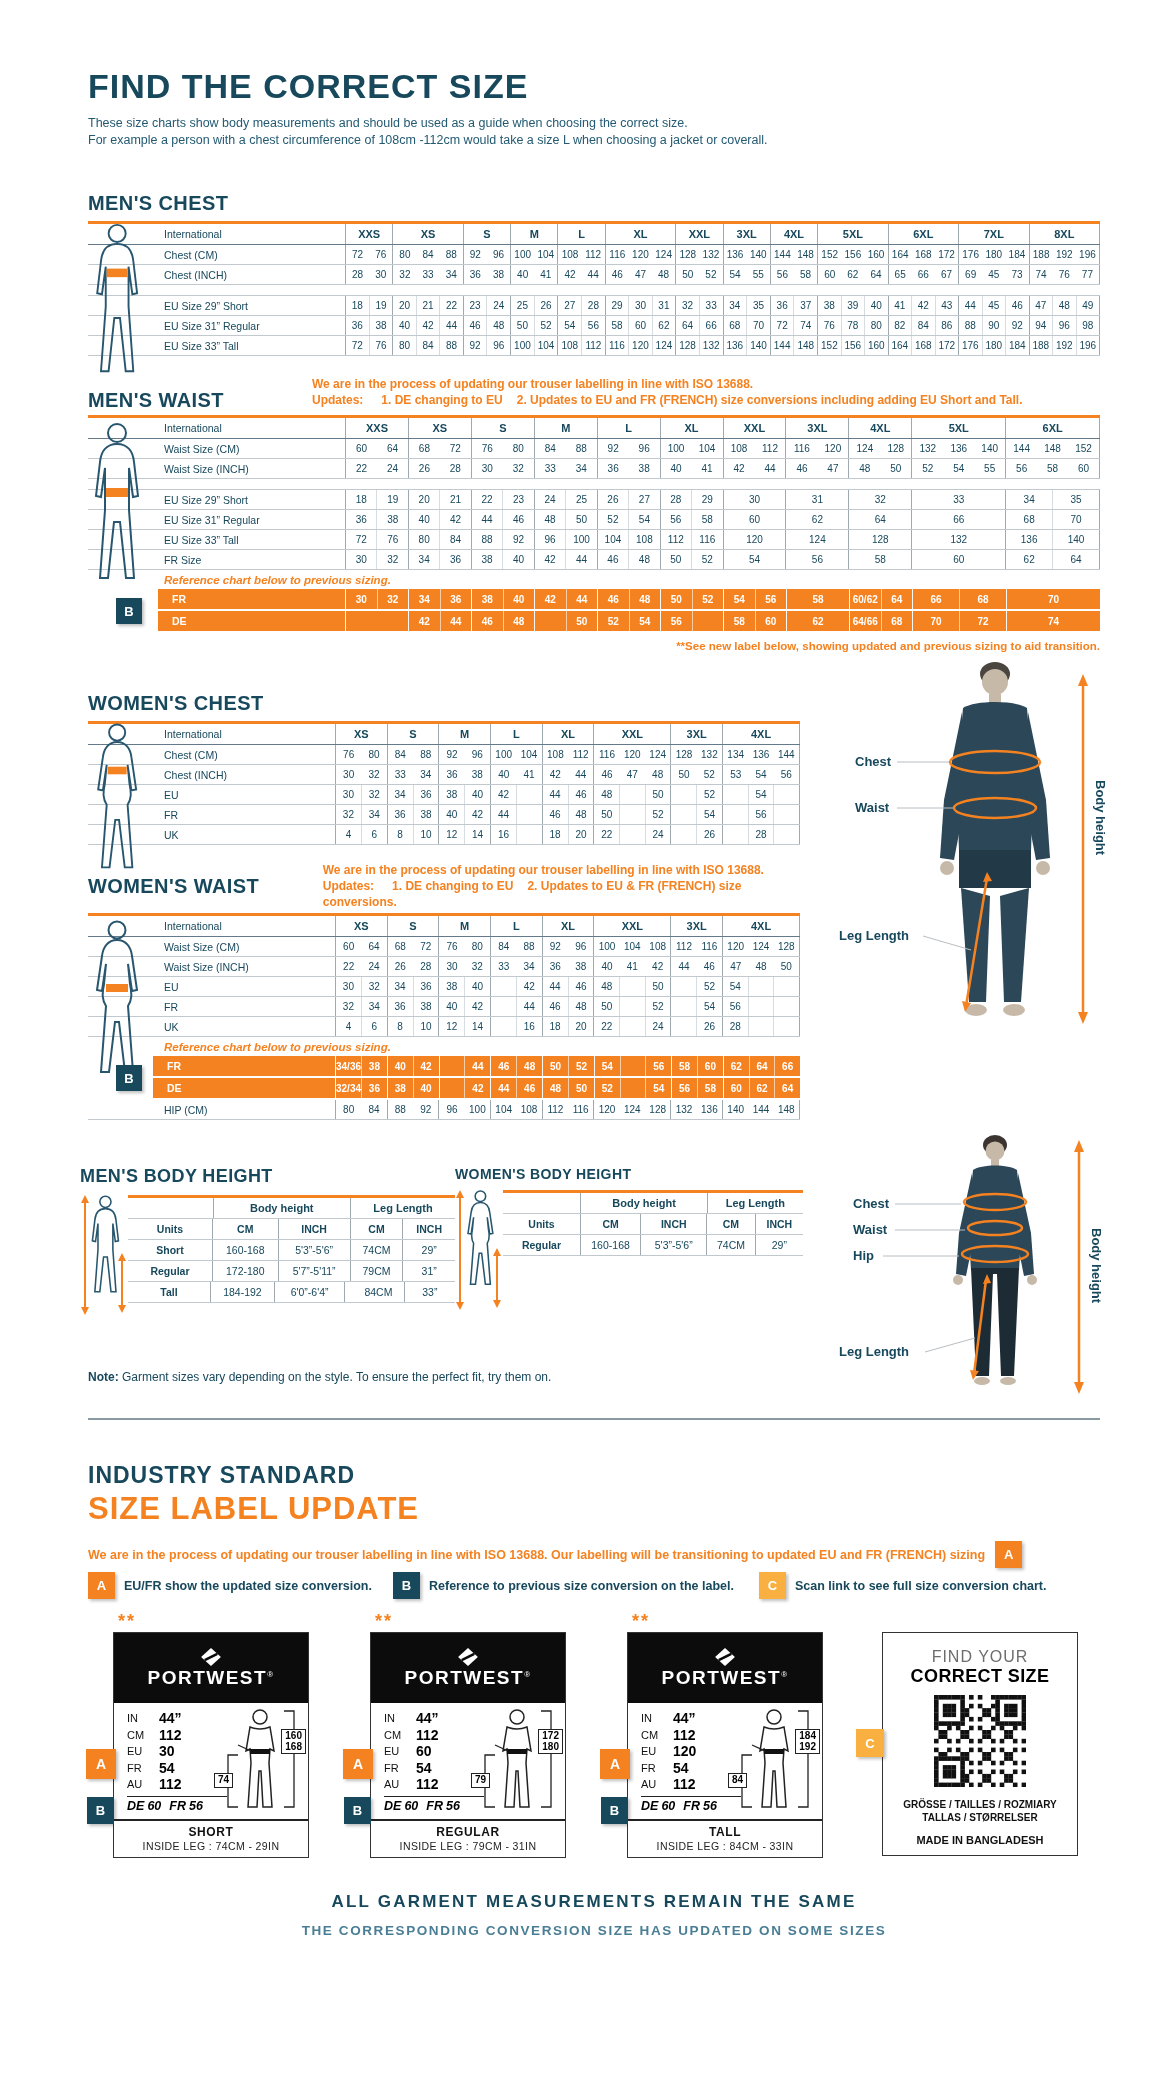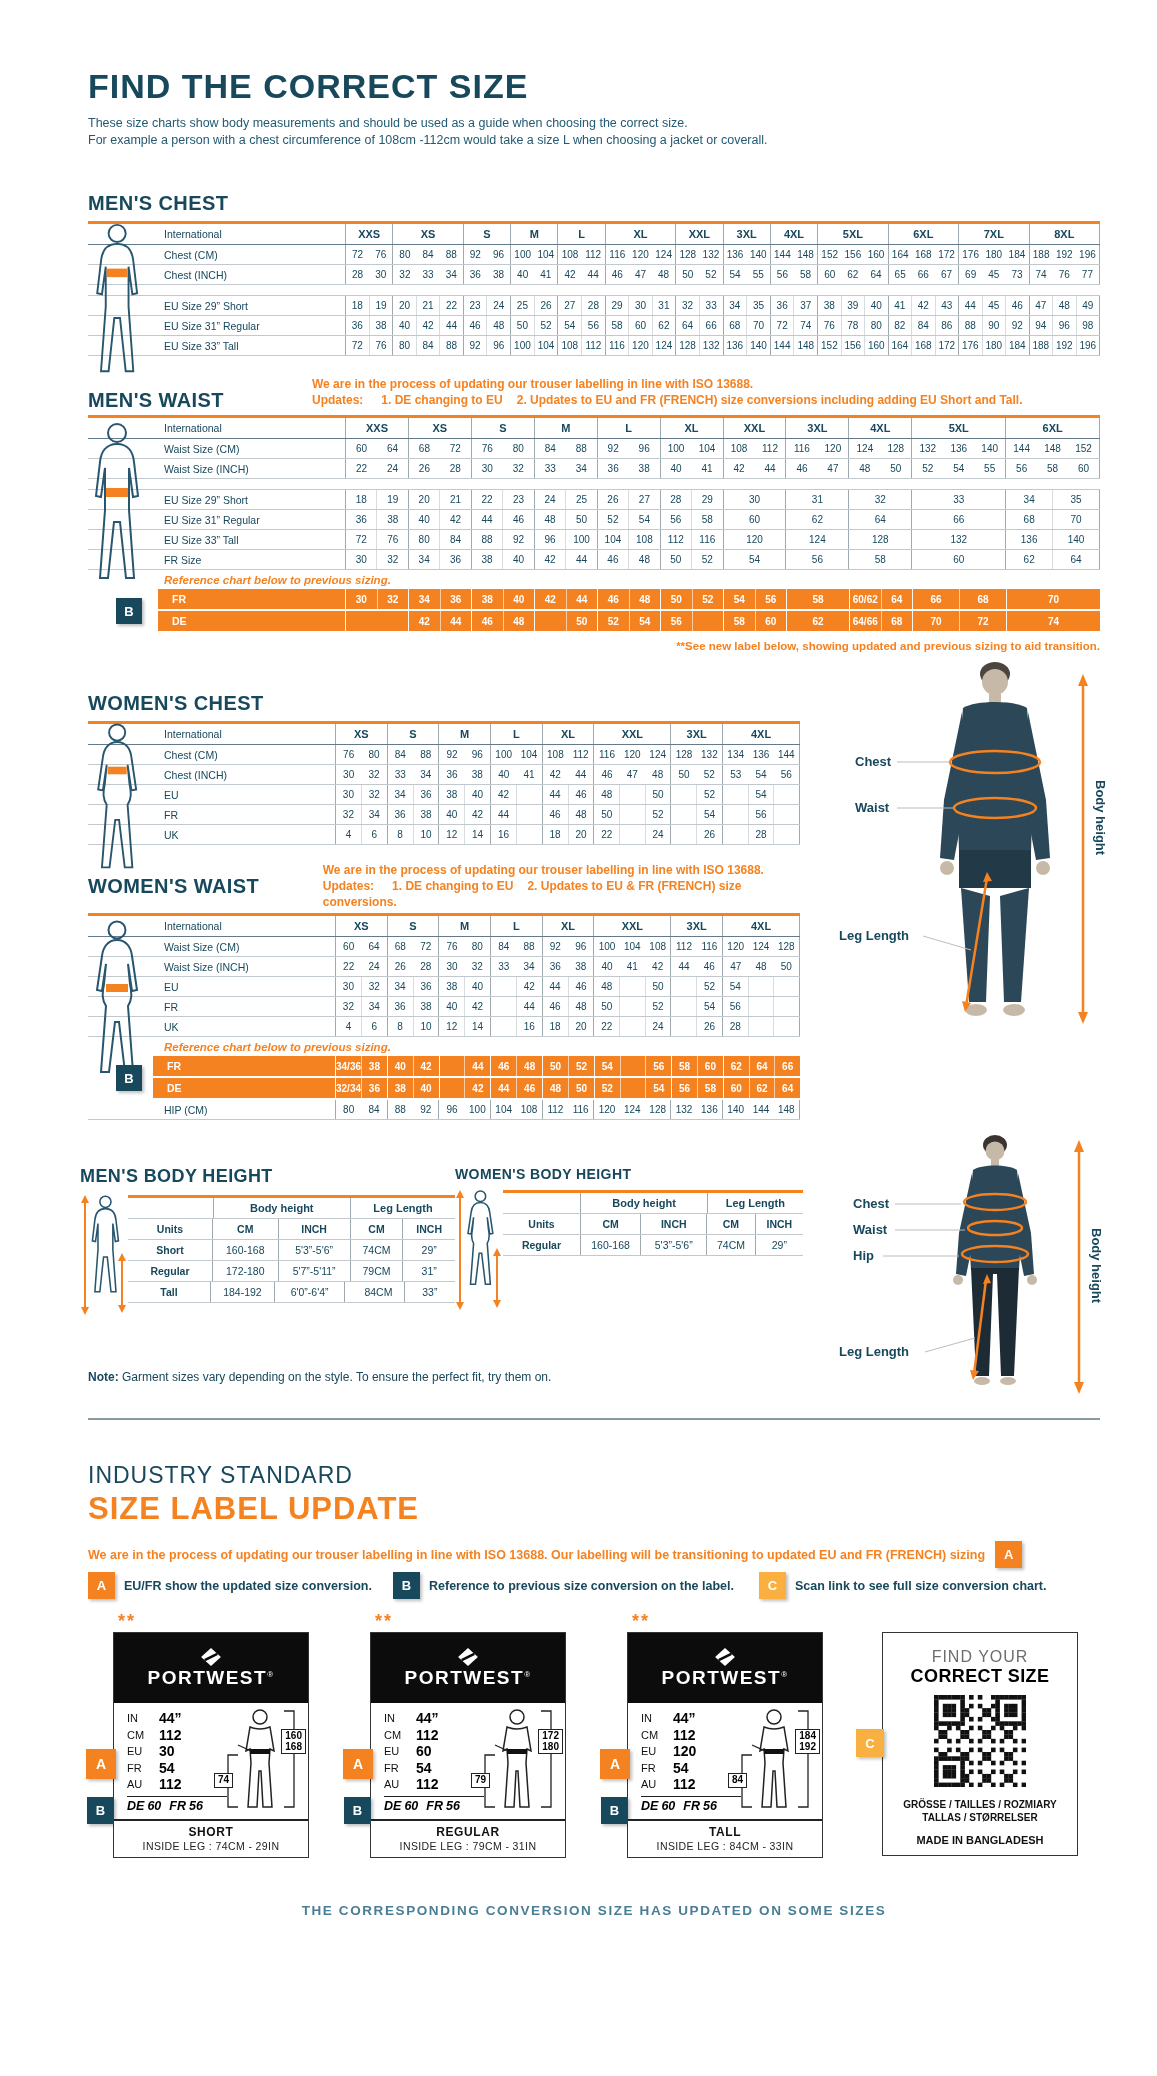--- a/index.html
+++ b/index.html
@@ -49,21 +49,21 @@
 .ht-cell{display:flex;flex-basis:0;align-items:center;justify-content:center;border-left:1px solid #9fa9b0;white-space:nowrap}
 .ht-cell:first-child{border-left:none}
 .ht-h .ht-cell{font-weight:700;font-size:11px}
 .ht-u .ht-cell{font-weight:700}
 .ht-d .ht-cell:first-child{font-weight:600}
 .fig-label{position:absolute;color:#17485c;font-weight:700;font-size:13px}
 .bh-label{position:absolute;color:#17485c;font-weight:700;font-size:13px;writing-mode:vertical-rl}
 .note-line{font-size:12px;color:#17485c}
 .note-line b{font-weight:800}
 .divider{height:2px;background:#8a9aa3}
-.ind-h1{font-size:23px;font-weight:400;color:#17485c;letter-spacing:1px}
+.ind-h1{font-size:23px;font-weight:700;color:#17485c;letter-spacing:1px}
 .ind-h2{font-size:31px;font-weight:800;color:#f58220;letter-spacing:1px;margin-top:2px}
 .update-intro{display:flex;align-items:center;gap:10px;color:#f58220;font-size:12.5px;font-weight:700}
 .badge{width:27px;height:27px;min-width:27px;display:flex;align-items:center;justify-content:center;color:#fff;font-weight:800;font-size:13px;box-shadow:2px 2px 3px rgba(0,0,0,.25)}
 .badge-or{background:#f58220}
 .badge-tl{background:#17485c}
 .badge-am{background:#f9b041}
 .legend-item{position:absolute;display:flex;align-items:center;gap:9px;top:0}
 .legend-text{font-size:12.5px;color:#17485c;font-weight:600}
 .card{position:absolute;width:196px;height:226px;border:1.5px solid #333;background:#fff}
 .stars{position:absolute;top:-22px;left:4px;color:#f58220;font-weight:800;font-size:18px;letter-spacing:2px}
@@ -2104,16 +2104,17 @@
       </div>
     </div>
     <div class="card-foot">
       <div class="fit">TALL</div>
       <div class="ileg">INSIDE LEG : 84CM - 33IN</div>
     </div>
   </div>
     </div>
 
   <div class="abs" style="left:88px;top:1892px;width:1012px">
+    <div class="foot1">ALL GARMENT MEASUREMENTS REMAIN THE SAME</div>
     <div class="foot2">THE CORRESPONDING CONVERSION SIZE HAS UPDATED ON SOME SIZES</div>
   </div>
 
 </div>
 
 </body></html>

